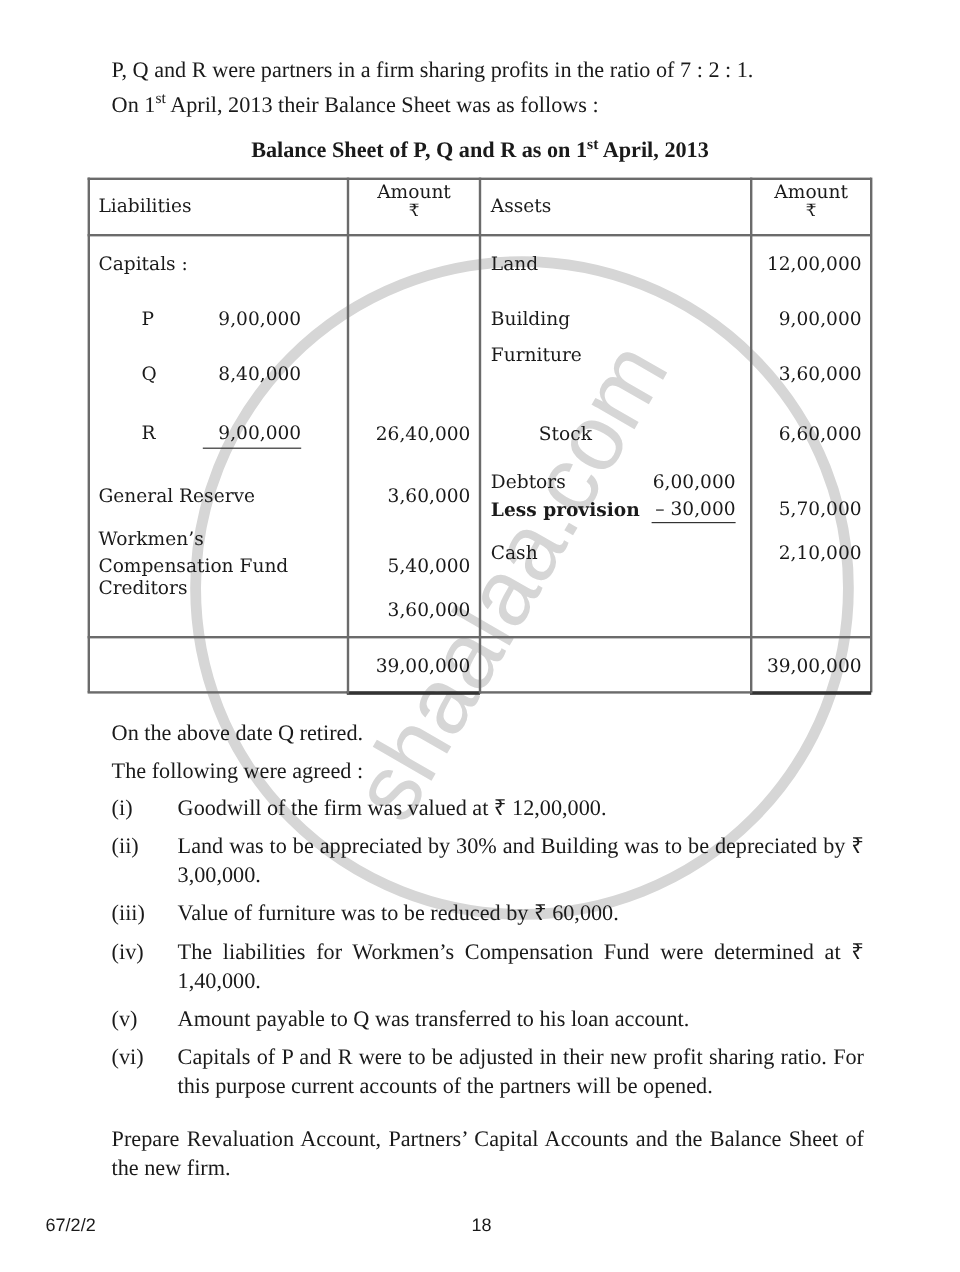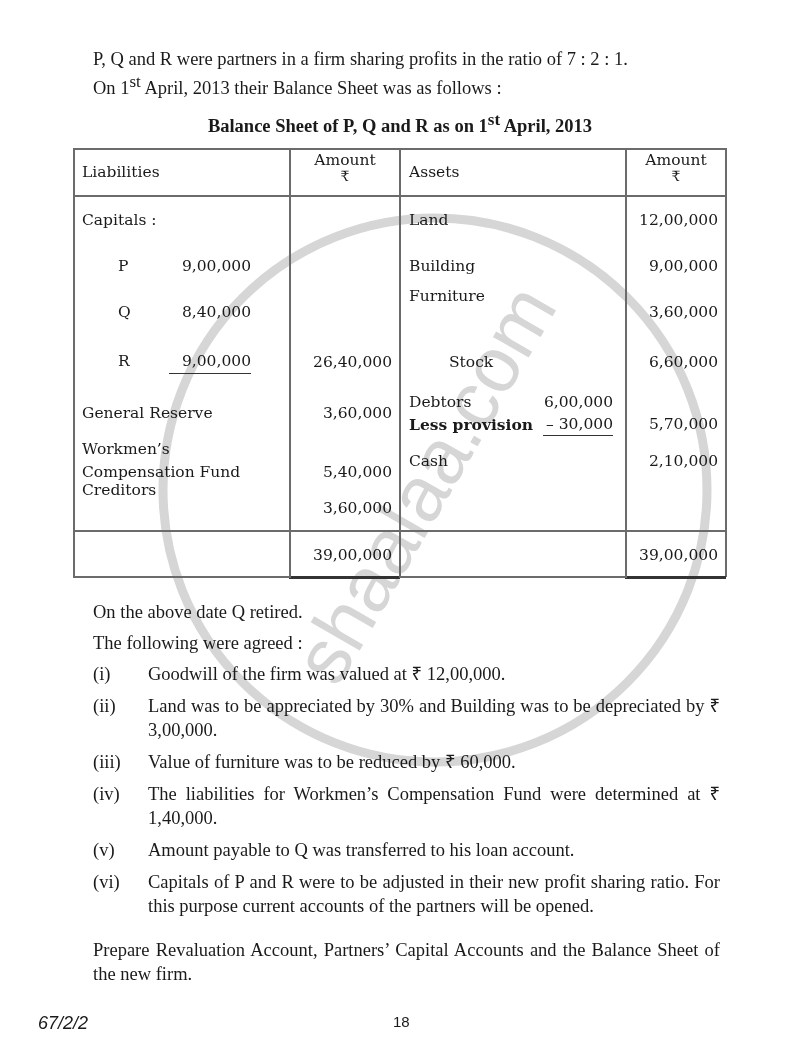--- a/index.html
+++ b/index.html
@@ -15,21 +15,21 @@
     pointer-events: none; z-index: 0;
   }
   .watermark svg { width: 100%; height: 100%; }
 
   .para {
     position: absolute; left: 93px; width: 627px;
     font-family: "Liberation Serif", serif; font-size: 18.5px; line-height: 26px;
     z-index: 1;
   }
   .para.justify { text-align: justify; text-align-last: left; }
-  sup { font-size: 17px; vertical-align: 7px; line-height: 0; font-family: Liberation Serif, serif; }
+  sup { font-size: 13px; vertical-align: 7px; line-height: 0; font-family: Liberation Serif, serif; }
 
   .title {
     position: absolute; left: 0; width: 800px; top: 116px; text-align: center;
     font-family: "Liberation Serif", serif; font-weight: bold; font-size: 18.5px;
     z-index: 1;
   }
 
   
   .bs { position: absolute; left: 73px; top: 148px; width: 653px; height: 429px; z-index: 1;
         font-family: "DejaVu Serif", serif; font-size: 15.5px; }
@@ -43,21 +43,21 @@
   .list {
     position: absolute; left: 93px; width: 627px; z-index: 1;
     font-family: "Liberation Serif", serif; font-size: 18.5px; line-height: 24px;
   }
   .item { position: relative; padding-left: 55px; margin: 0; }
   .item .num { position: absolute; left: 0; top: 0; }
   .item .txt { display: block; text-align: justify; text-align-last: left; }
 
   .footer-code {
     position: absolute; left: 38px; top: 1013px; font-family: "Liberation Sans", sans-serif;
-    font-size: 18px; z-index: 2; font-style: italic;
+    font-size: 15px; z-index: 2;
   }
   .footer-page {
     position: absolute; left: 393px; top: 1013px; font-family: "Liberation Sans", sans-serif;
     font-size: 15px; z-index: 2;
   }
   .footer-visit {
     position: absolute; left: 21px; top: 1024px; font-family: "Liberation Sans", sans-serif;
     font-size: 18.5px; z-index: 3; color: #111;
   }
 </style>

